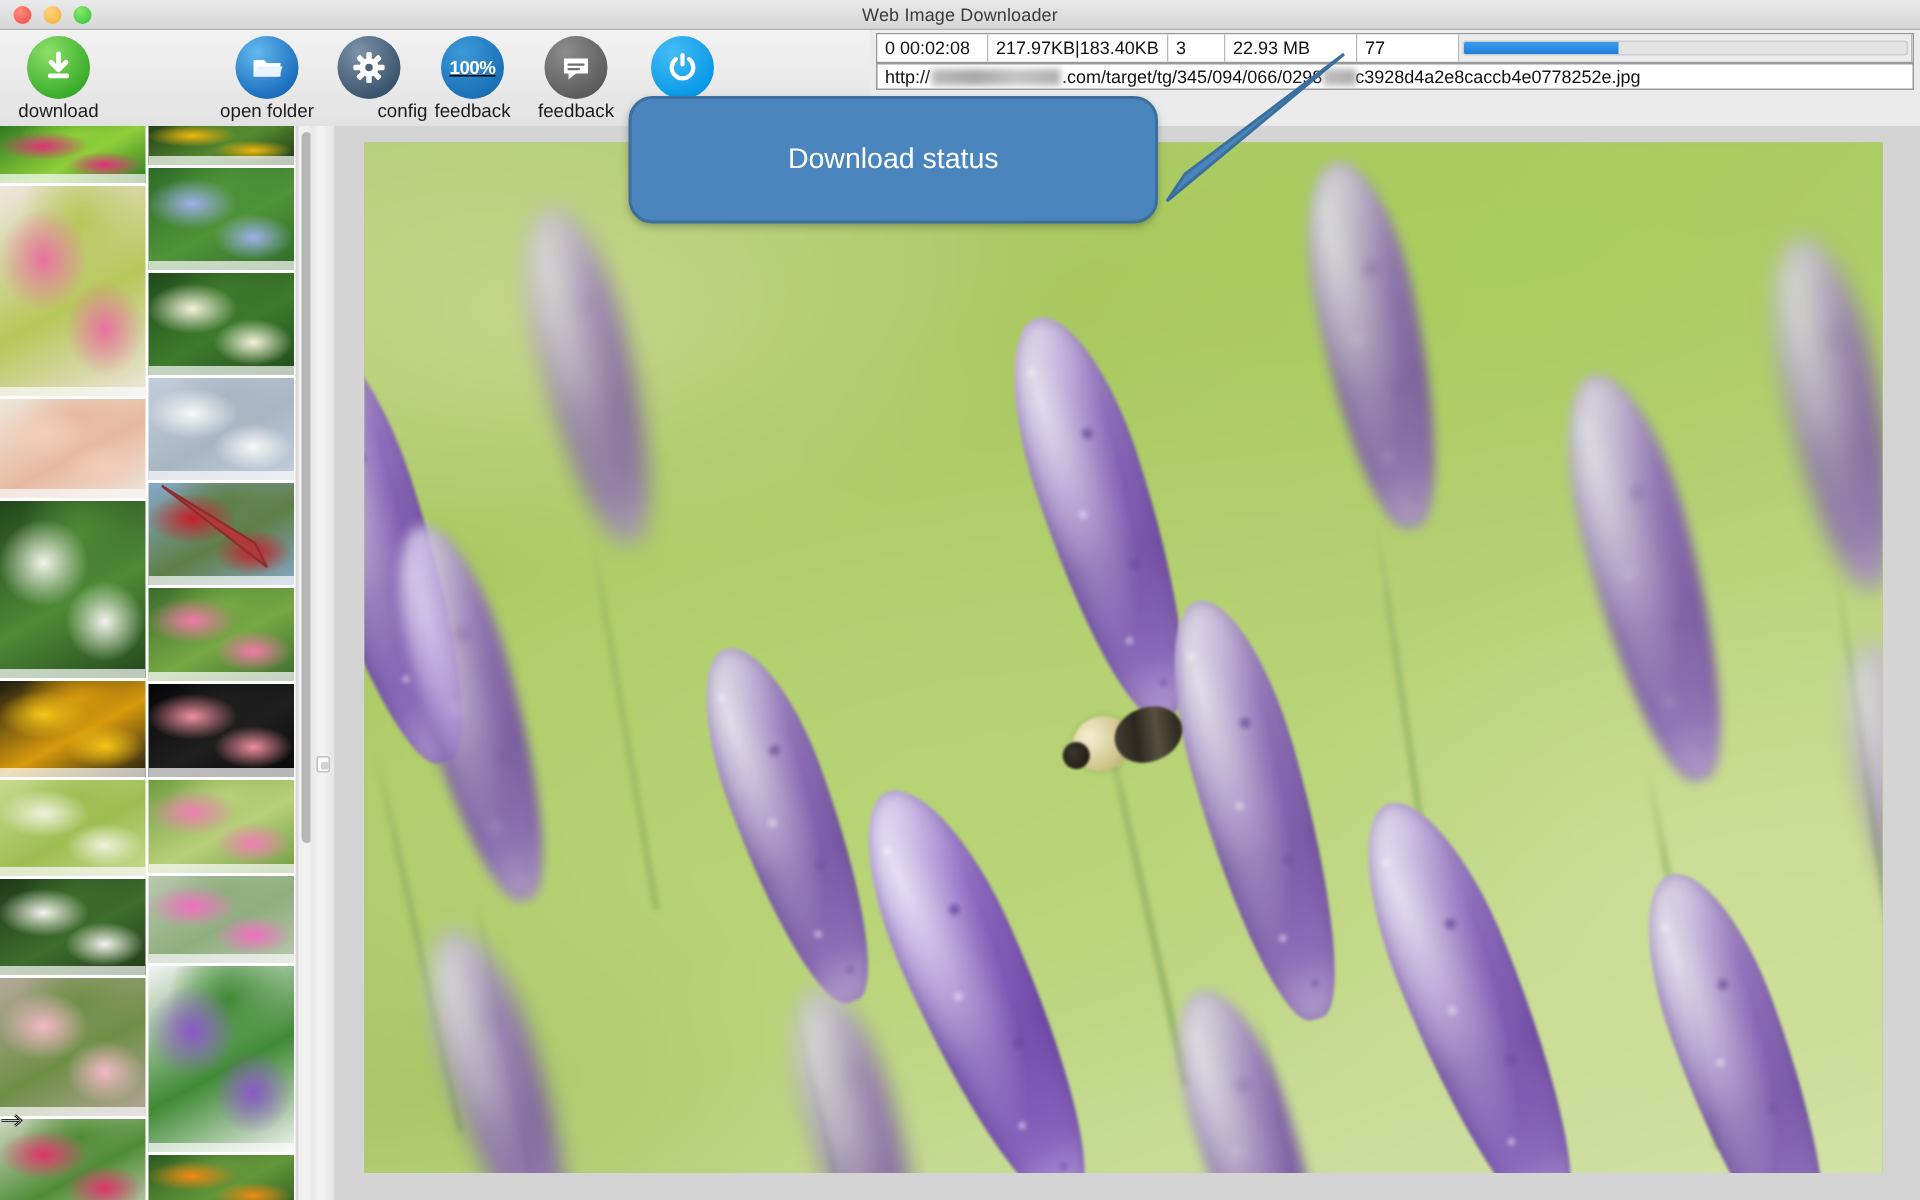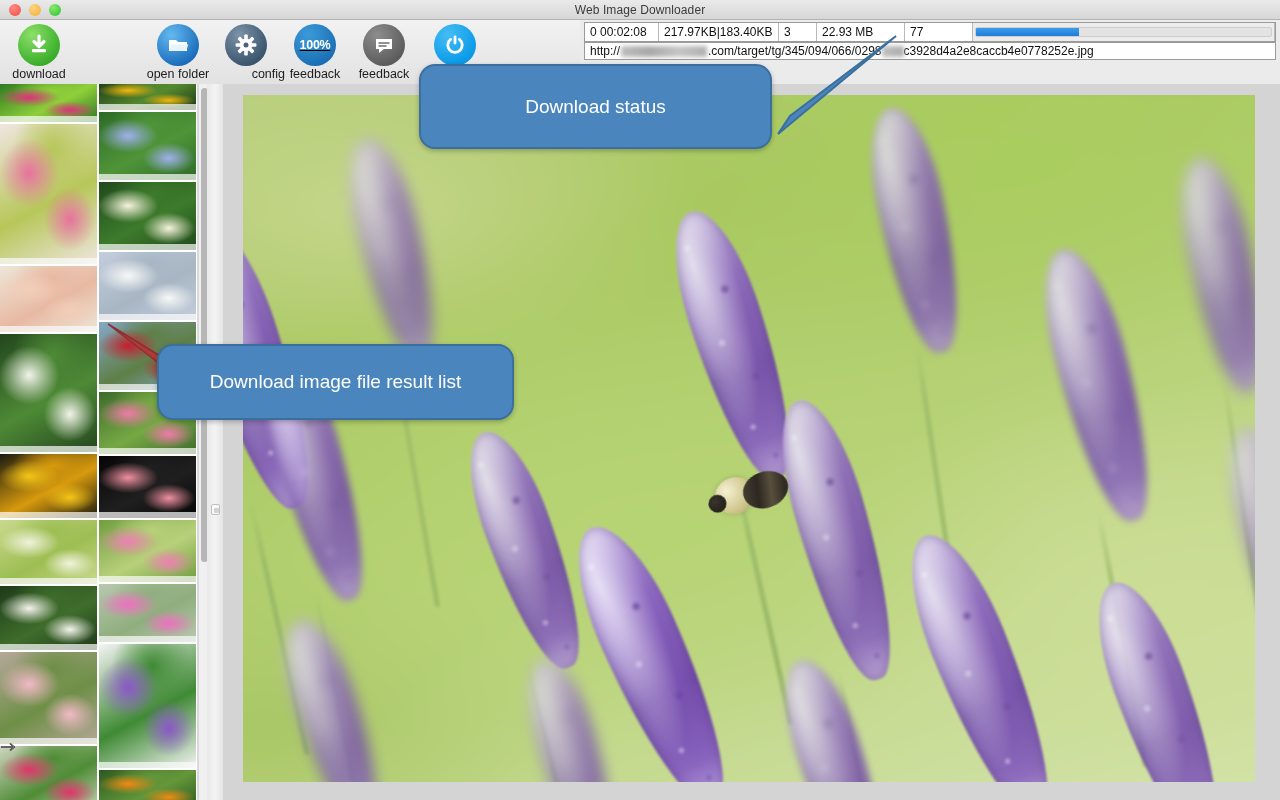--- a/index.html
+++ b/index.html
@@ -514,23 +514,20 @@
   <div class="callout" id="callout-status">
     <div class="line">Download status</div>
   </div>
 
   <div class="tail" style="left:100px; top:310px;">
     <svg width="180" height="120" viewBox="0 0 180 120">
       <path d="M70 52 L8 14 L78 68 Z" fill="#b03a3a" stroke="#8e2e2e" stroke-width="1.5"></path>
     </svg>
   </div>
 
-  <div class="callout" id="callout-list">
-    <div class="line">Download image file result list</div>
-  </div>
 
   <div class="resize-cursor">
     <svg width="16" height="14" viewBox="0 0 16 14">
       <path d="M1 7 h12 M10 3.5 L14 7 L10 10.5" stroke="#000" stroke-width="1.6" fill="none"></path>
       <path d="M1 7 h12 M10 3.5 L14 7 L10 10.5" stroke="#fff" stroke-width="0.5" fill="none"></path>
     </svg>
   </div>
 
 </div>
 

